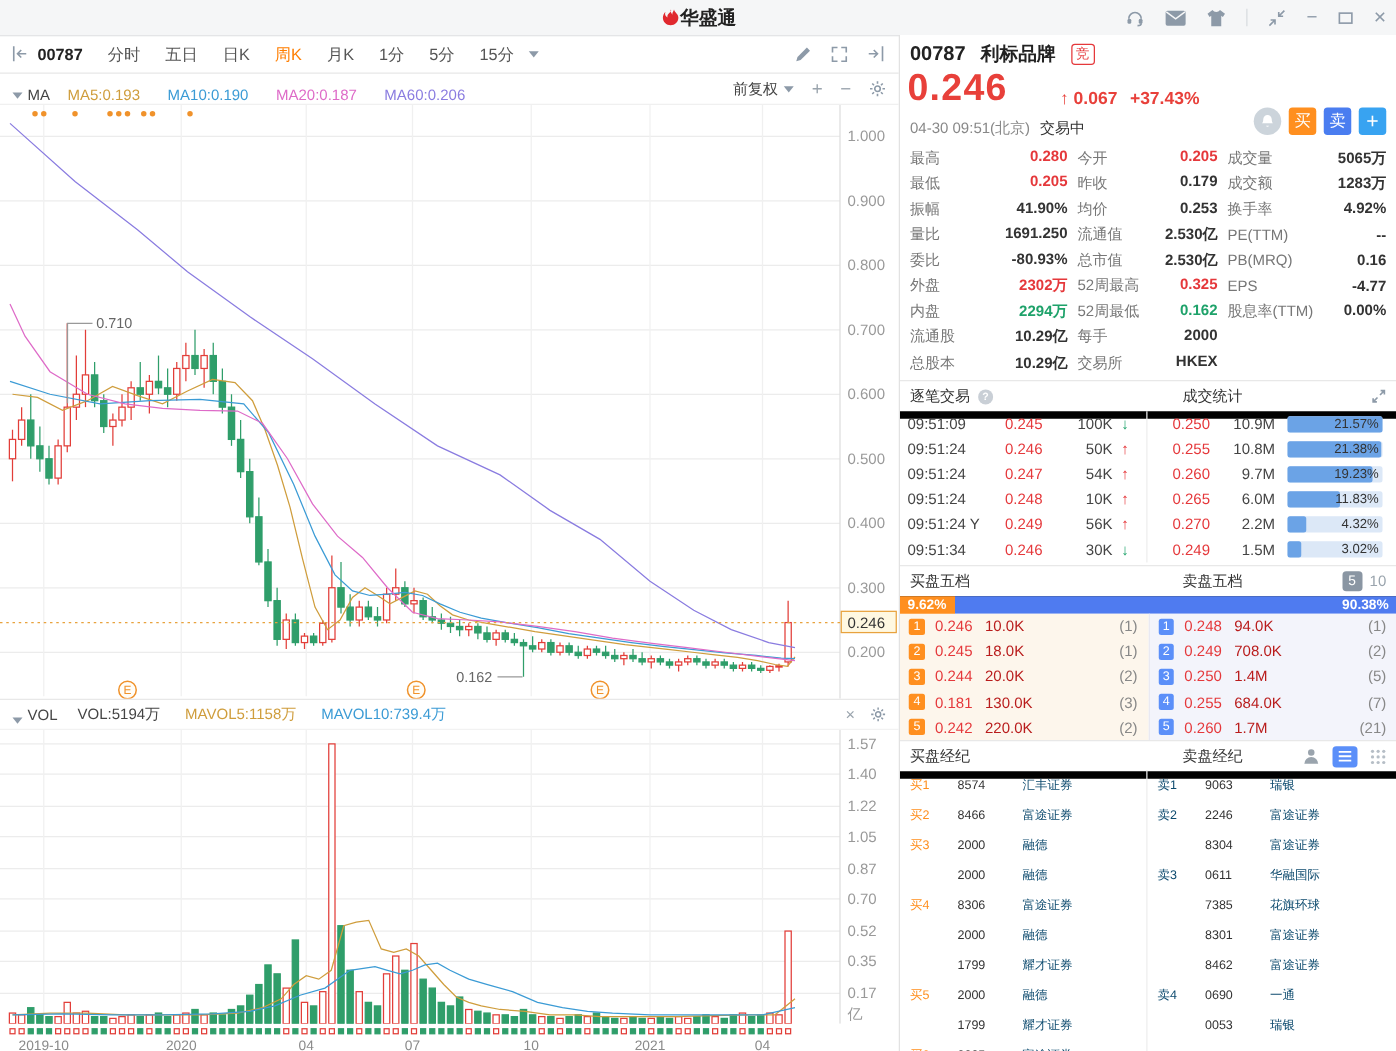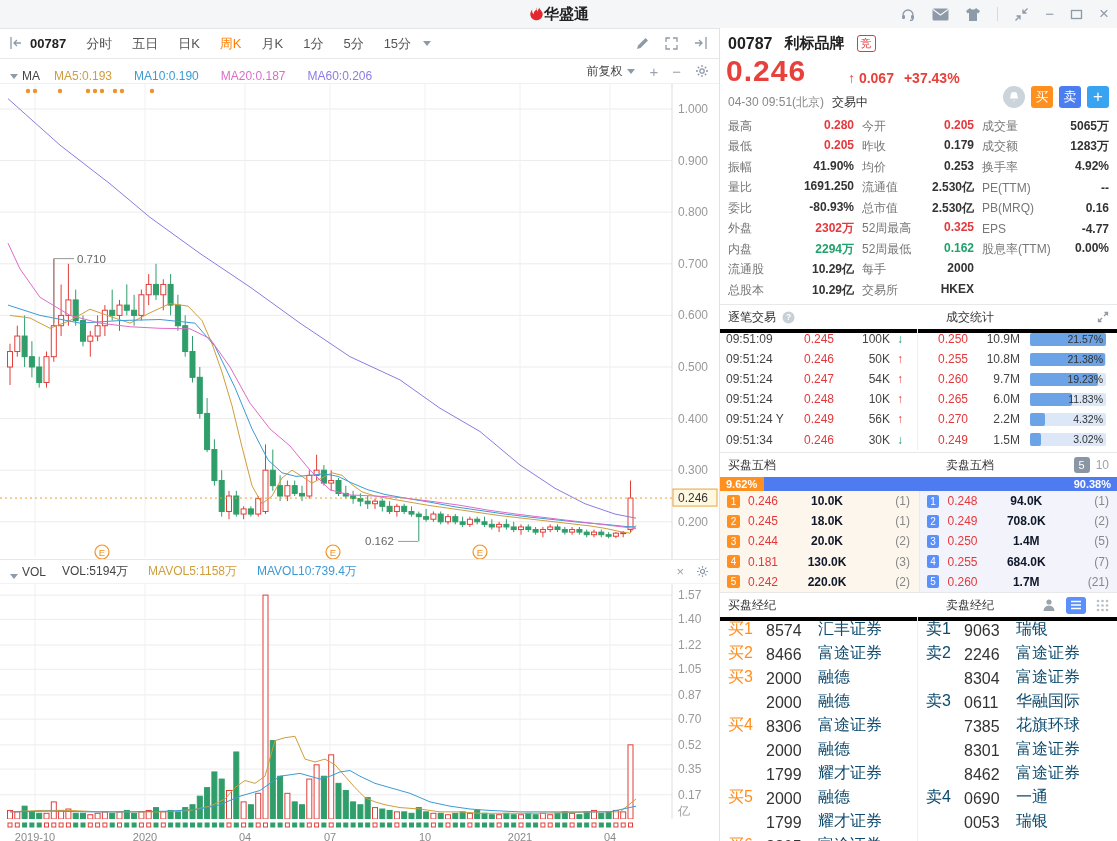--- a/index.html
+++ b/index.html
@@ -49,21 +49,21 @@
   .qb.bell{background:#ccd4db;border-radius:50%;}
   #q-stats{position:absolute;left:0;top:88px;width:397px;height:186px;}
   .s-row{display:flex;height:20.5px;align-items:center;}
   .s-grp{display:flex;justify-content:space-between;box-sizing:border-box;}
   .s-grp.g1{width:140px;padding:0 6px 0 8px;}
   .s-grp.g2{width:120px;padding:0 6px 0 2px;}
   .s-grp.g3{width:137px;padding:0 8px 0 2px;}
   .s-lab{color:#777;}
   .s-val{font-weight:bold;color:#333;}
   .s-val.r{color:#e5383b;} .s-val.g{color:#1ea26a;}
-  .sec-head{position:absolute;left:0;width:397px;height:24px;border-top:1px solid #e8e8e8;border-bottom:4px solid #000000;display:flex;align-items:center;color:#333;font-size:12px;}
+  .sec-head{position:absolute;left:0;width:397px;height:24px;border-top:1px solid #e8e8e8;border-bottom:6px solid #000000;display:flex;align-items:center;color:#333;font-size:12px;}
   #tick-head{top:276px;}
   #tick-body{position:absolute;left:0;top:301px;width:397px;height:121px;display:flex;}
   .t-col{width:198px;box-sizing:border-box;}
   .t-col.left{border-right:1px solid #eee;}
   .t-row{height:20.1px;display:flex;align-items:center;font-size:12px;}
   .t-time{width:66px;padding-left:6px;color:#444;}
   .t-price{width:42px;text-align:right;color:#e5383b;}
   .t-vol{width:56px;text-align:right;color:#444;}
   .t-arr{width:20px;text-align:center;font-weight:bold;}
   .t-arr.u{color:#e5383b;} .t-arr.d{color:#1ea26a;}
@@ -80,29 +80,29 @@
   #ratio .buy{background:#ff8f1f;display:flex;align-items:center;padding-left:6px;white-space:nowrap;overflow:visible;z-index:1;}
   #ratio .sell{background:#4f7bf0;flex:1;display:flex;align-items:center;justify-content:flex-end;padding-right:6px;}
   #level-body{position:absolute;left:0;top:463px;width:397px;height:101px;display:flex;}
   .lv-col{width:198.5px;box-sizing:border-box;}
   .lv-col.bid{background:#fdf6ec;}
   .lv-col.ask{background:#f3f4fb;border-left:1px solid #e9e9f2;}
   .lv-row{height:20.2px;display:flex;align-items:center;}
   .lv-badge{width:13px;height:13px;border-radius:2px;color:#fff;font-size:10px;display:flex;align-items:center;justify-content:center;margin:0 8px 0 7px;}
   .bid .lv-badge{background:#ff8f1f;} .ask .lv-badge{background:#5b8ff9;}
   .lv-price{width:40px;color:#e5383b;}
-  .lv-vol{width:78px;text-align:center;color:#0f172a;font-weight:bold;}
+  .lv-vol{width:78px;text-align:left;color:#b91c1c;}
   .lv-cnt{width:44px;text-align:right;color:#888;padding-right:8px;}
   #broker-head{top:564px;}
   .bk-icons{position:absolute;right:8px;display:flex;gap:10px;align-items:center;color:#9aa4ad;}
   .bk-list-active{width:20px;height:17px;background:#5b8ff9;border-radius:3px;display:flex;align-items:center;justify-content:center;}
   #broker-body{position:absolute;left:0;top:588px;width:397px;height:225px;overflow:hidden;display:flex;}
   .bk-col{width:198px;box-sizing:border-box;}
   .bk-col.left{border-right:1px solid #eee;}
-  .bk-row{height:24px;display:flex;align-items:flex-end;font-size:16px;}
+  .bk-row{height:24px;display:flex;align-items:center;font-size:10px;}
   .bk-tag{width:38px;padding-left:8px;font-weight:normal;}
   .bk-col.left .bk-tag{color:#ff8f1f;} .bk-col.rightc .bk-tag{color:#0c4a6e;}
   .bk-code{width:52px;color:#333;}
   .bk-name{color:#0c4a6e;}
   .hd-title{padding-left:8px;}
   .hd-mid{position:absolute;left:226px;}
   svg{display:block;}
   .icon-svg{stroke:#8d9aa8;fill:none;stroke-width:1.3;}
 </style>
 </head>

